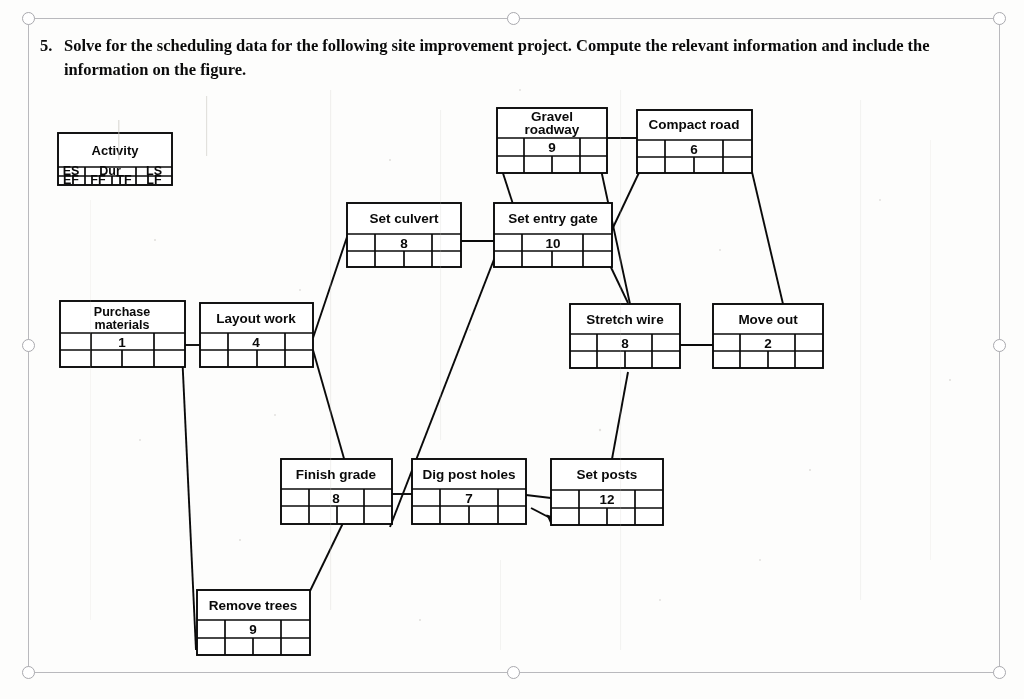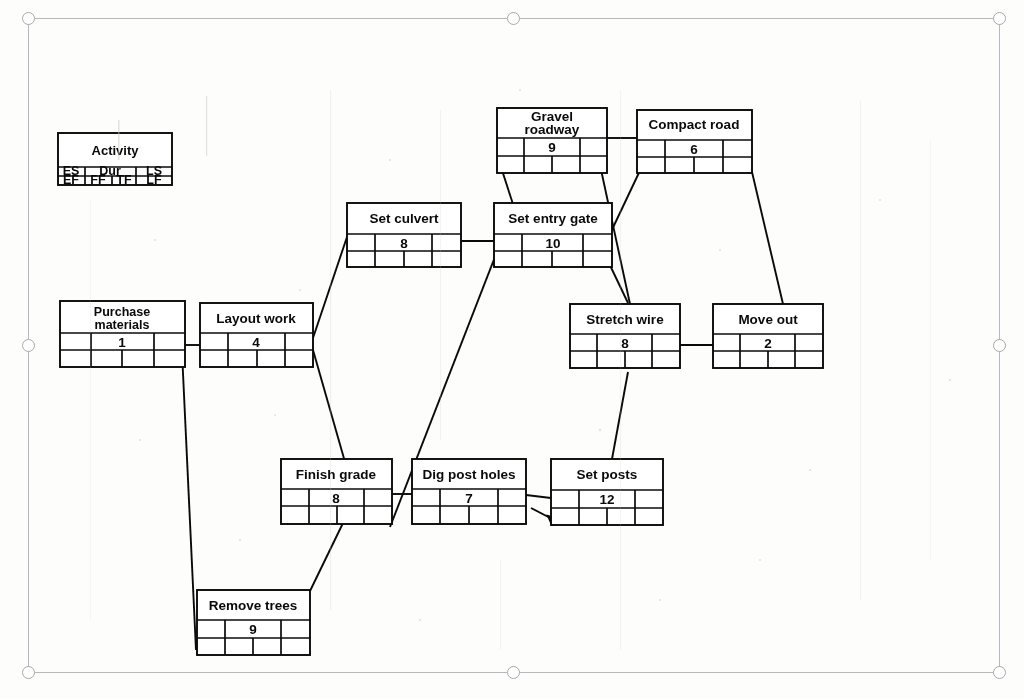--- a/index.html
+++ b/index.html
@@ -103,20 +103,23 @@
     stroke: #0a0a0a;
     stroke-width: 1.9;
     fill: none;
   }
 </style>
 </head>
 <body>
 
 <div id="page">
 
+  <div class="question">
+    <span class="qnum">5.</span><span class="qbody">Solve for the scheduling data for the following site improvement project. Compute the relevant information and include the information on the figure.</span>
+  </div>
 
   <svg id="diagram" viewBox="0 0 1024 699">
 
     <g>
 
       <path class="link" d="M 185 345 L 200 345"></path>
 
       <path class="link" d="M 182 352 L 196 650"></path>
 
       <path class="link" d="M 313 338 L 348 234"></path>

